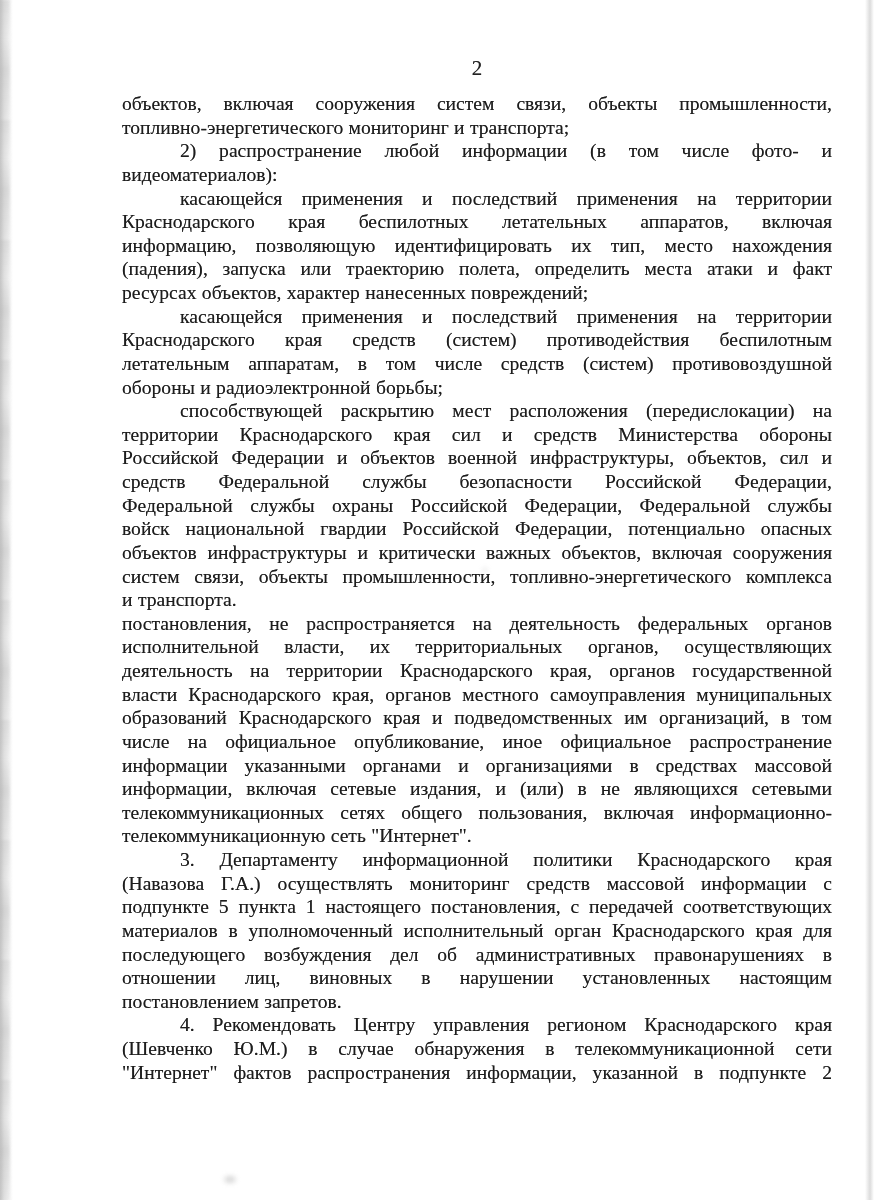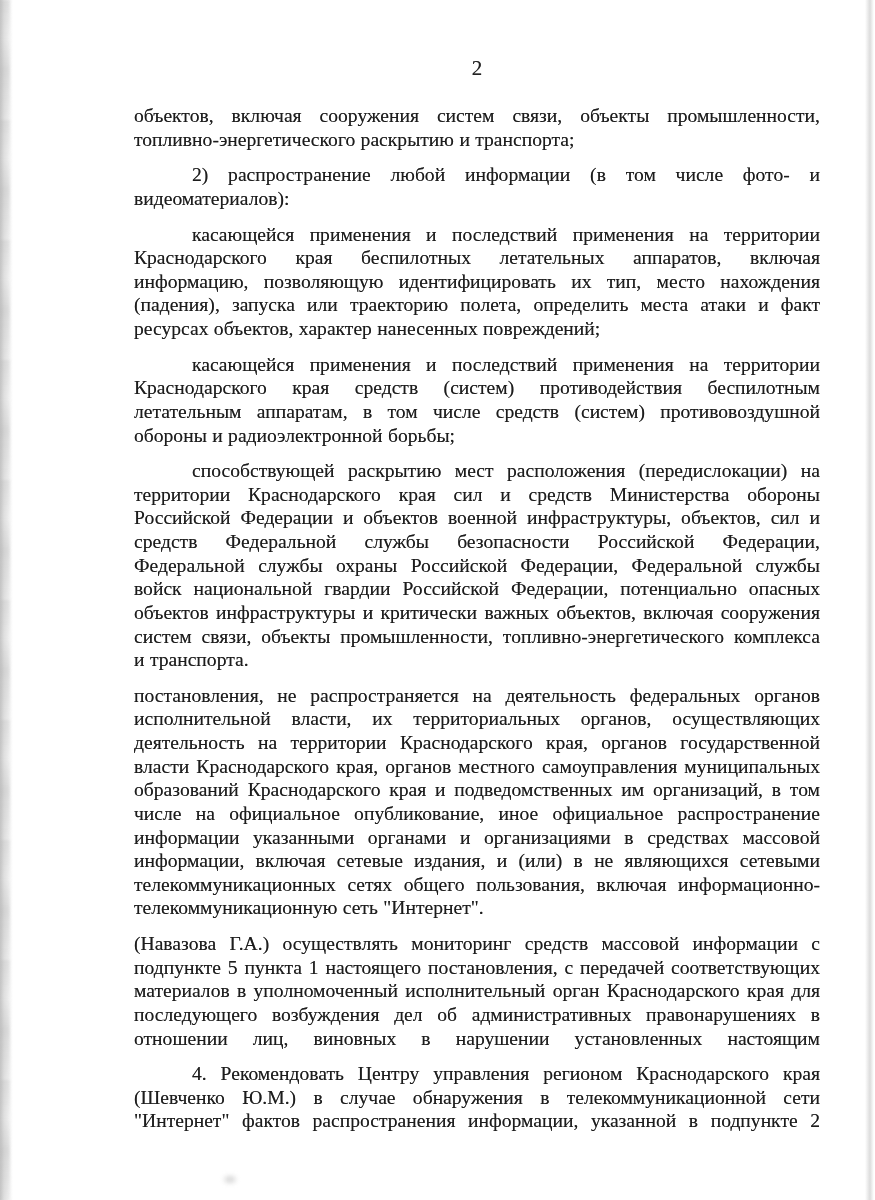--- a/index.html
+++ b/index.html
@@ -35,21 +35,21 @@
     position: absolute; left: 122px; top: 56px; width: 710px;
     text-align: center; font-size: 21px; color: #232323;
     text-shadow: 0 0 0.6px rgba(30,30,30,0.65);
   }
   .doc {
     position: absolute; left: 122px; top: 92px; width: 710px;
     font-size: 19.6px; color: #1d1d1d;
     text-shadow: 0 0 0.6px rgba(30,30,30,0.6);
     filter: blur(0.25px);
   }
-  .para { margin: 12px; padding: 0; }
+  .para { margin: 0; padding: 0; }
   .line {
     height: 23.64px; line-height: 23.64px;
     overflow: hidden;
     text-align: justify;
     text-align-last: left;
     word-spacing: 0.5px;
   }
   .line.just { text-align-last: justify; }
   .line.indent { text-indent: 58px; }
 </style>
@@ -60,21 +60,21 @@
 <div class="edge-left-mottle"></div>
 <div class="edge-right"></div>
 <div class="smudge s1"></div>
 <div class="smudge s2"></div>
 
 <div class="page-number">2</div>
 
 <div class="doc">
     <div class="para">
       <div class="line just">объектов, включая сооружения систем связи, объекты промышленности,</div>
-      <div class="line">топливно-энергетического раскрытию и транспорта;</div>
+      <div class="line">топливно-энергетического мониторинг и транспорта;</div>
     </div>
     <div class="para">
       <div class="line just indent">2) распространение любой информации (в том числе фото- и</div>
       <div class="line">видеоматериалов):</div>
     </div>
     <div class="para">
       <div class="line just indent">касающейся применения и последствий применения на территории</div>
       <div class="line just">Краснодарского края беспилотных летательных аппаратов, включая</div>
       <div class="line just">информацию, позволяющую идентифицировать их тип, место нахождения</div>
       <div class="line just">(падения), запуска или траекторию полета, определить места атаки и факт</div>
@@ -103,24 +103,26 @@
       <div class="line just">деятельность на территории Краснодарского края, органов государственной</div>
       <div class="line just">власти Краснодарского края, органов местного самоуправления муниципальных</div>
       <div class="line just">образований Краснодарского края и подведомственных им организаций, в том</div>
       <div class="line just">числе на официальное опубликование, иное официальное распространение</div>
       <div class="line just">информации указанными органами и организациями в средствах массовой</div>
       <div class="line just">информации, включая сетевые издания, и (или) в не являющихся сетевыми</div>
       <div class="line just">телекоммуникационных сетях общего пользования, включая информационно-</div>
       <div class="line">телекоммуникационную сеть "Интернет".</div>
     </div>
     <div class="para">
+      <div class="line just indent">3. Департаменту информационной политики Краснодарского края</div>
       <div class="line just">(Навазова Г.А.) осуществлять мониторинг средств массовой информации с</div>
       <div class="line just">подпункте 5 пункта 1 настоящего постановления, с передачей соответствующих</div>
       <div class="line just">материалов в уполномоченный исполнительный орган Краснодарского края для</div>
       <div class="line just">последующего возбуждения дел об административных правонарушениях в</div>
       <div class="line just">отношении лиц, виновных в нарушении установленных настоящим</div>
+      <div class="line">постановлением запретов.</div>
     </div>
     <div class="para">
       <div class="line just indent">4. Рекомендовать Центру управления регионом Краснодарского края</div>
       <div class="line just">(Шевченко Ю.М.) в случае обнаружения в телекоммуникационной сети</div>
       <div class="line just">"Интернет" фактов распространения информации, указанной в подпункте 2</div>
     </div>
   </div>
 
 </body></html>

